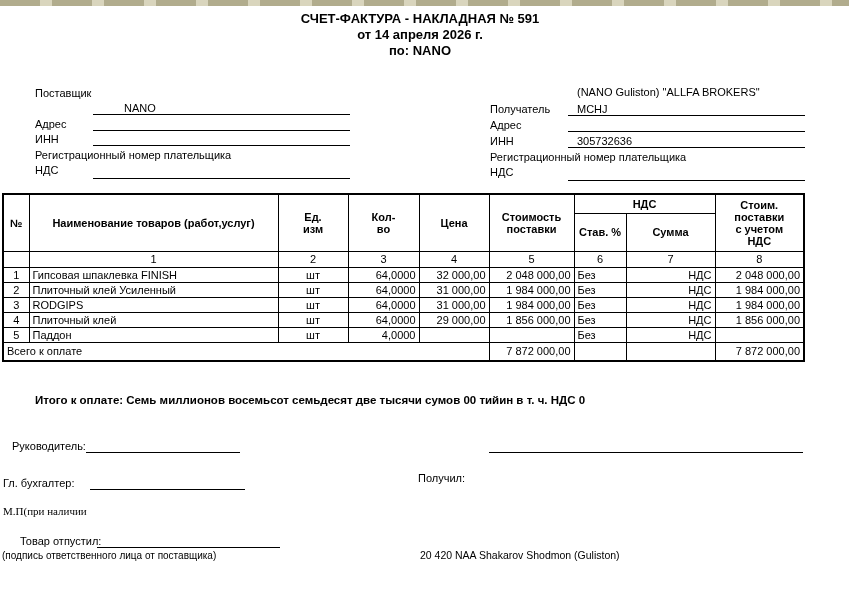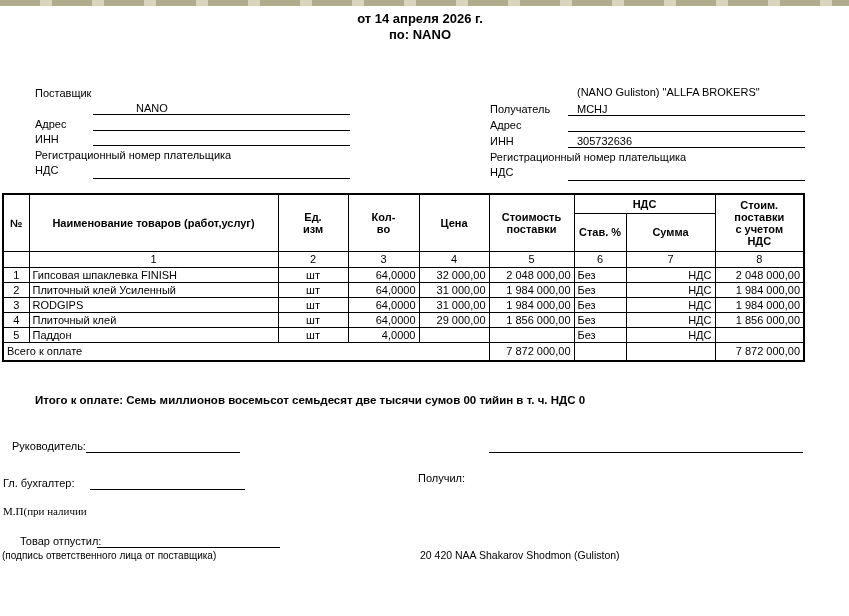--- a/index.html
+++ b/index.html
@@ -30,26 +30,27 @@
   .clip{overflow:hidden;white-space:nowrap;}
 </style>
 </head>
 <body>
 
 <div class="page">
 
   <div class="topbar"></div>
 
   <div class="title-block">
+    <div>СЧЕТ-ФАКТУРА - НАКЛАДНАЯ № 591</div>
     <div>от 14 апреля 2026 г.</div>
     <div>по: NANO</div>
   </div>
 
   <div class="abs lbl" style="left:35px;top:87px;">Поставщик</div>
-  <div class="abs val" style="left:108px;top:102px;padding-left:28px;">NANO</div>
+  <div class="abs val" style="left:96px;top:102px;padding-left:28px;">NANO</div>
   <div class="uline" style="left:93px;top:114px;width:257px;"></div>
 
   <div class="abs lbl" style="left:35px;top:118px;">Адрес</div>
   <div class="uline" style="left:93px;top:130px;width:257px;"></div>
 
   <div class="abs lbl" style="left:35px;top:133px;">ИНН</div>
   <div class="abs val" style="left:96px;top:133px;"></div>
   <div class="uline" style="left:93px;top:145px;width:257px;"></div>
 
   <div class="abs lbl" style="left:35px;top:149px;">Регистрационный номер плательщика</div>

